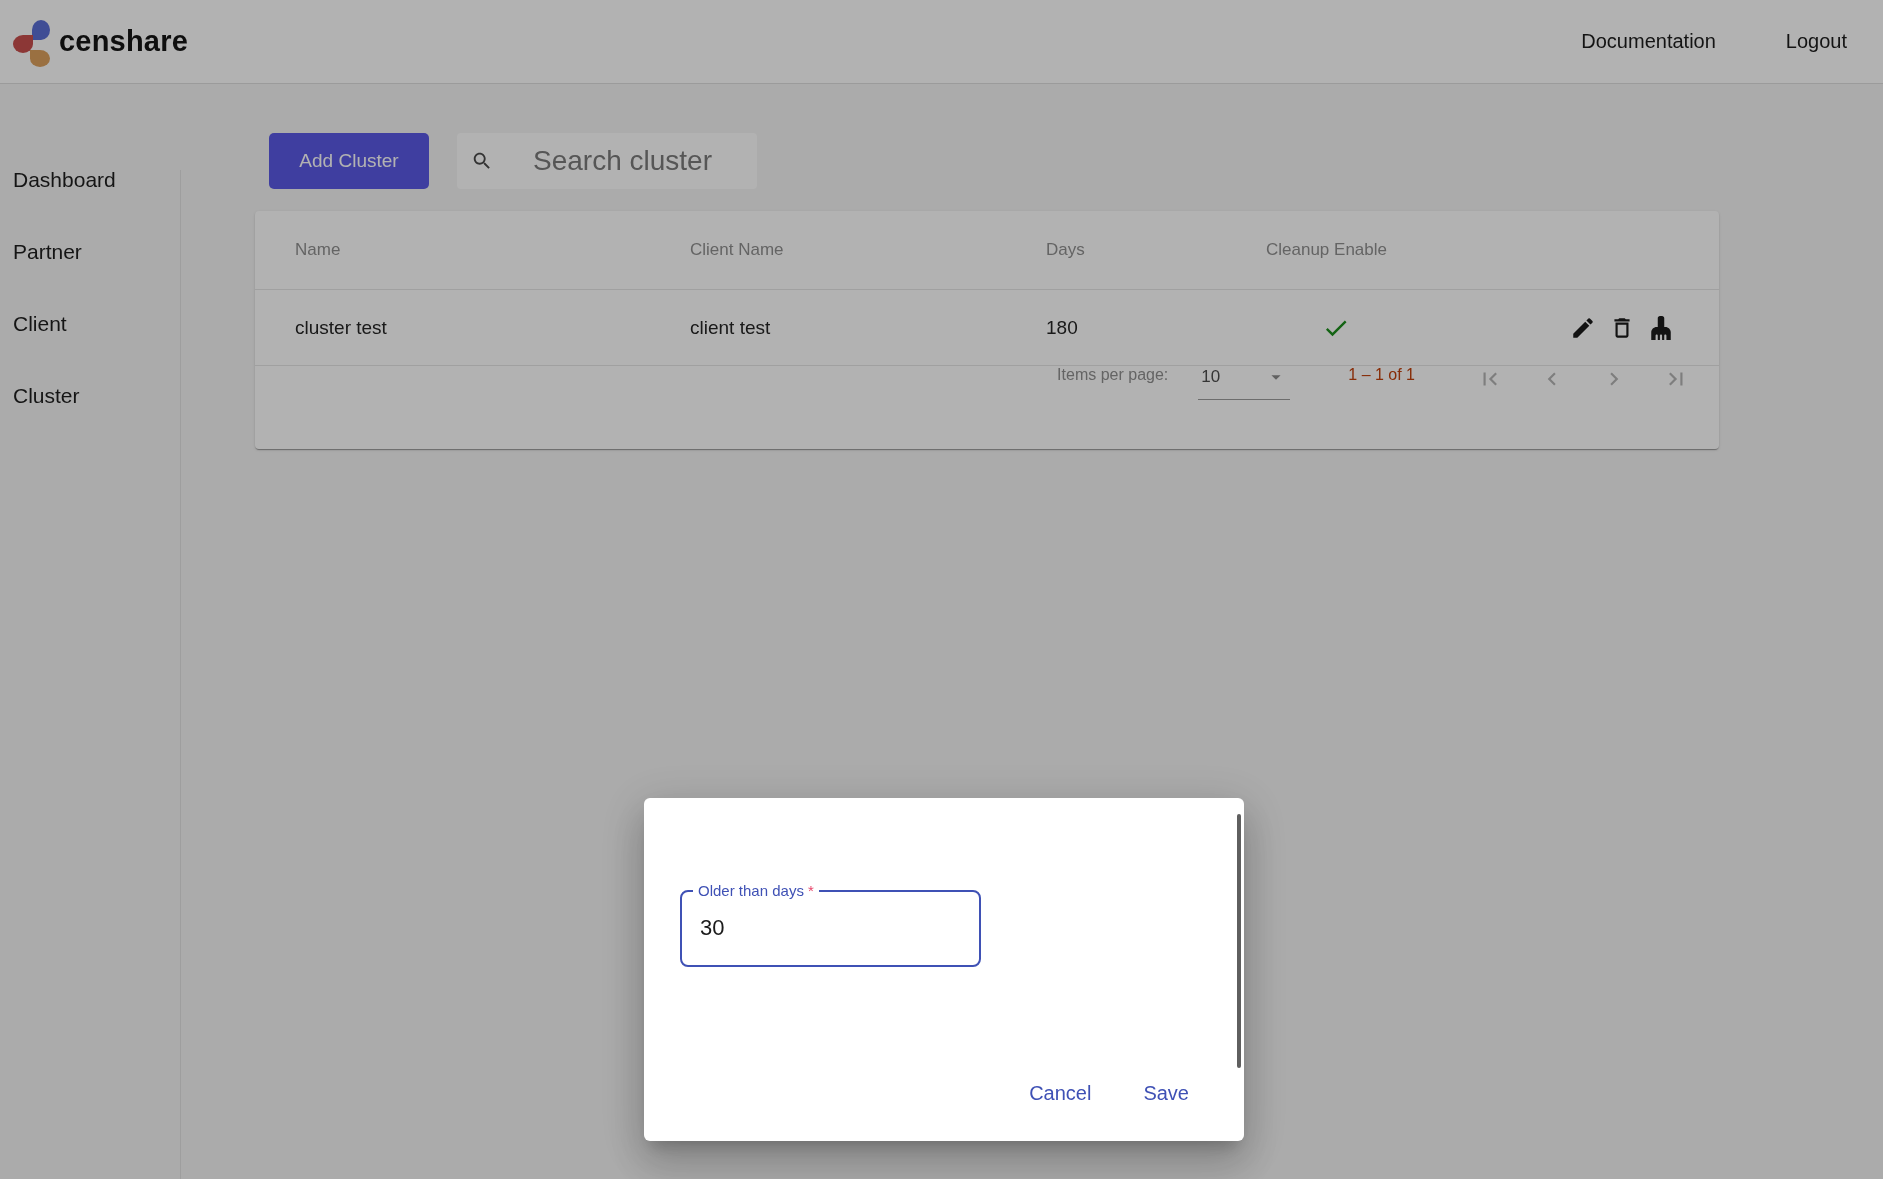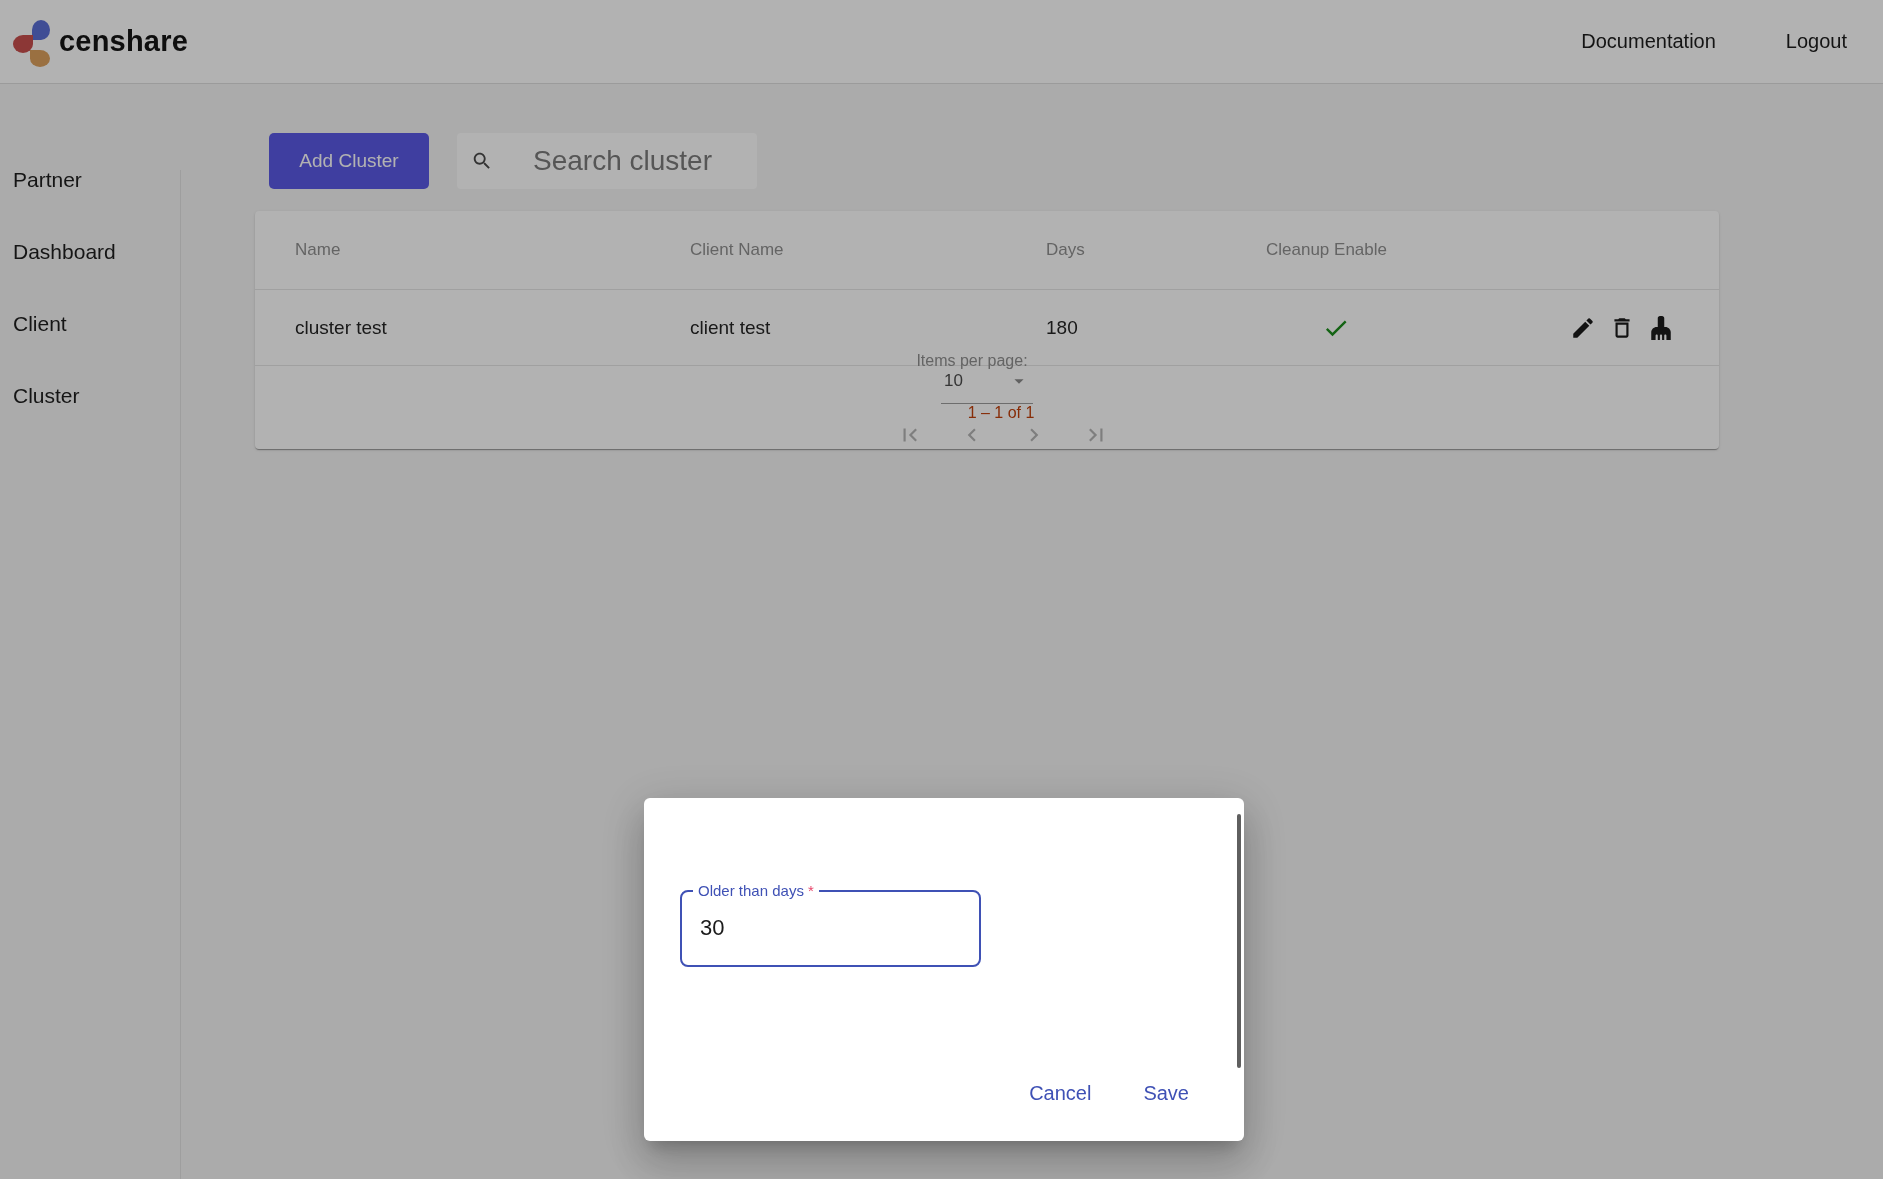--- a/index.html
+++ b/index.html
@@ -67,22 +67,22 @@
   .col-client  { width:356px; }
   .col-days    { width:220px; }
   .col-cleanup { width:300px; }
   .col-actions { margin-left:auto; display:flex; gap:13px; align-items:center; }
   .cleanup-cell { padding-left:56px; display:flex; align-items:center; }
   .icon-btn { background:none; border:none; padding:0; cursor:pointer; width:26px; height:26px; color:#1c1c1c; }
   .icon-btn svg { display:block; }
 
   
   .tfoot {
-    height:82px; display:flex; align-items:center; justify-content:flex-end;
-    padding-right:30px; font-size:16px; color:#909090;flex-direction:column;
+    height:82px; display:flex; align-items:flex-start; justify-content:flex-end;
+    padding-right:30px; font-size:16px; color:#909090;
   }
   .pp-select {
     margin-left:30px; width:92px; display:flex; align-items:center; justify-content:space-between;
     border-bottom:1px solid #9c9c9c; padding:0 3px 11px 3px; color:#4d4d4d; font-size:17px; cursor:pointer;
   }
   .pp-select svg { color:#8b8b8b; }
   .range-label { margin-left:58px; color:#c2410c; }
   .pager-nav { margin-left:62px; display:flex; gap:36px; align-items:center; }
   .pager-btn { background:none; border:none; padding:0; width:26px; height:26px; color:#b5b5b5; cursor:default; }
   .pager-btn svg { display:block; }
@@ -124,22 +124,22 @@
     </div>
     <span class="logo-text">censhare</span>
   </div>
   <nav class="header-links">
     <button class="header-link">Documentation</button>
     <button class="header-link">Logout</button>
   </nav>
 </header>
 
 <nav class="sidebar">
+  <a class="side-item">Dashboard</a>
   <a class="side-item">Partner</a>
-  <a class="side-item">Dashboard</a>
   <a class="side-item">Client</a>
   <a class="side-item">Cluster</a>
 </nav>
 <div class="side-divider"></div>
 
 <div class="toolbar">
   <button class="add-btn">Add Cluster</button>
   <div class="search-box">
     <svg width="22" height="22" viewBox="0 0 24 24" fill="#4a4a4a">
       <path d="M15.5 14h-.79l-.28-.27C15.41 12.59 16 11.11 16 9.5 16 5.91 13.09 3 9.5 3S3 5.91 3 9.5 5.91 16 9.5 16c1.61 0 3.09-.59 4.23-1.57l.27.28v.79l5 4.99L20.49 19l-4.99-5zm-6 0C7.01 14 5 11.99 5 9.5S7.01 5 9.5 5 14 7.01 14 9.5 11.99 14 9.5 14z"></path>

